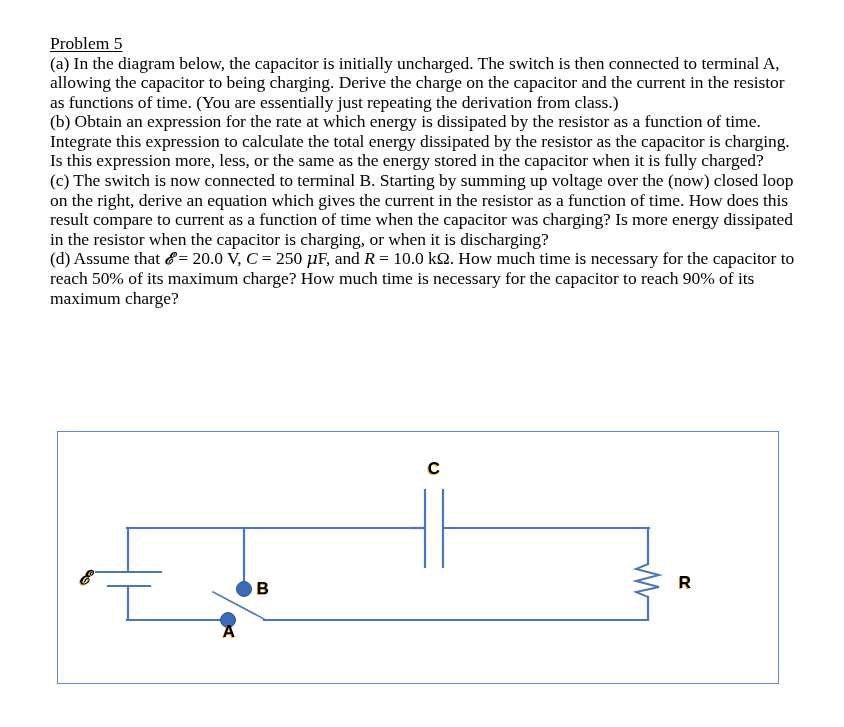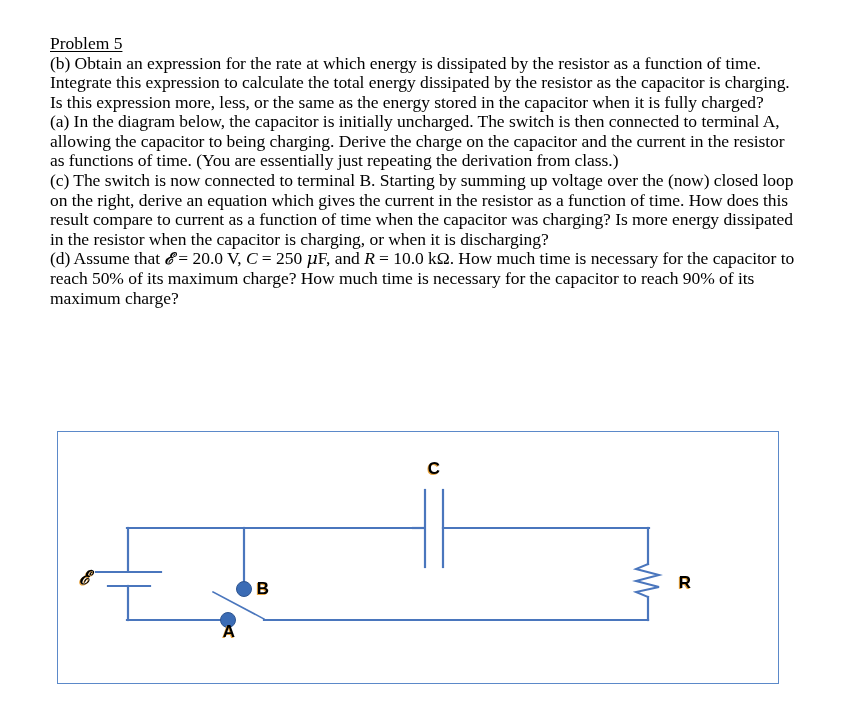--- a/index.html
+++ b/index.html
@@ -113,23 +113,23 @@
 </style>
 </head>
 <body>
 
 <div id="problem-sheet">
 
   <div id="problem-text">
 
     <p class="heading">Problem 5</p>
 
+    <p class="para">(a) In the diagram below, the capacitor is initially uncharged.  The switch is then connected to terminal A, allowing the capacitor to being charging.  Derive the charge on the capacitor and the current in the resistor as functions of time.  (You are essentially just repeating the derivation from class.)</p>
+
     <p class="para">(b) Obtain an expression for the rate at which energy is dissipated by the resistor as a function of time.  Integrate this expression to calculate the total energy dissipated by the resistor as the capacitor is charging.  Is this expression more, less, or the same as the energy stored in the capacitor when it is fully charged?</p>
-
-    <p class="para">(a) In the diagram below, the capacitor is initially uncharged.  The switch is then connected to terminal A, allowing the capacitor to being charging.  Derive the charge on the capacitor and the current in the resistor as functions of time.  (You are essentially just repeating the derivation from class.)</p>
 
     <p class="para">(c) The switch is now connected to terminal B.  Starting by summing up voltage over the (now) closed loop on the right, derive an equation which gives the current in the resistor as a function of time.  How does this result compare to current as a function of time when the capacitor was charging?  Is more energy dissipated in the resistor when the capacitor is charging, or when it is discharging?</p>
 
     <p class="para"><span>(d) Assume that </span><span class="emf">ℰ</span><span> = 20.0 V, </span><span class="var">C</span><span> = 250 </span><span class="mu">μ</span><span>F, and </span><span class="var">R</span><span> = 10.0 kΩ.  How much time is necessary for the capacitor to reach 50% of its maximum charge?  How much time is necessary for the capacitor to reach 90% of its maximum charge?</span></p>
 
   </div>
 
   <div id="circuit-figure">
     <svg id="circuit-svg" viewBox="0 0 722 253">
 

